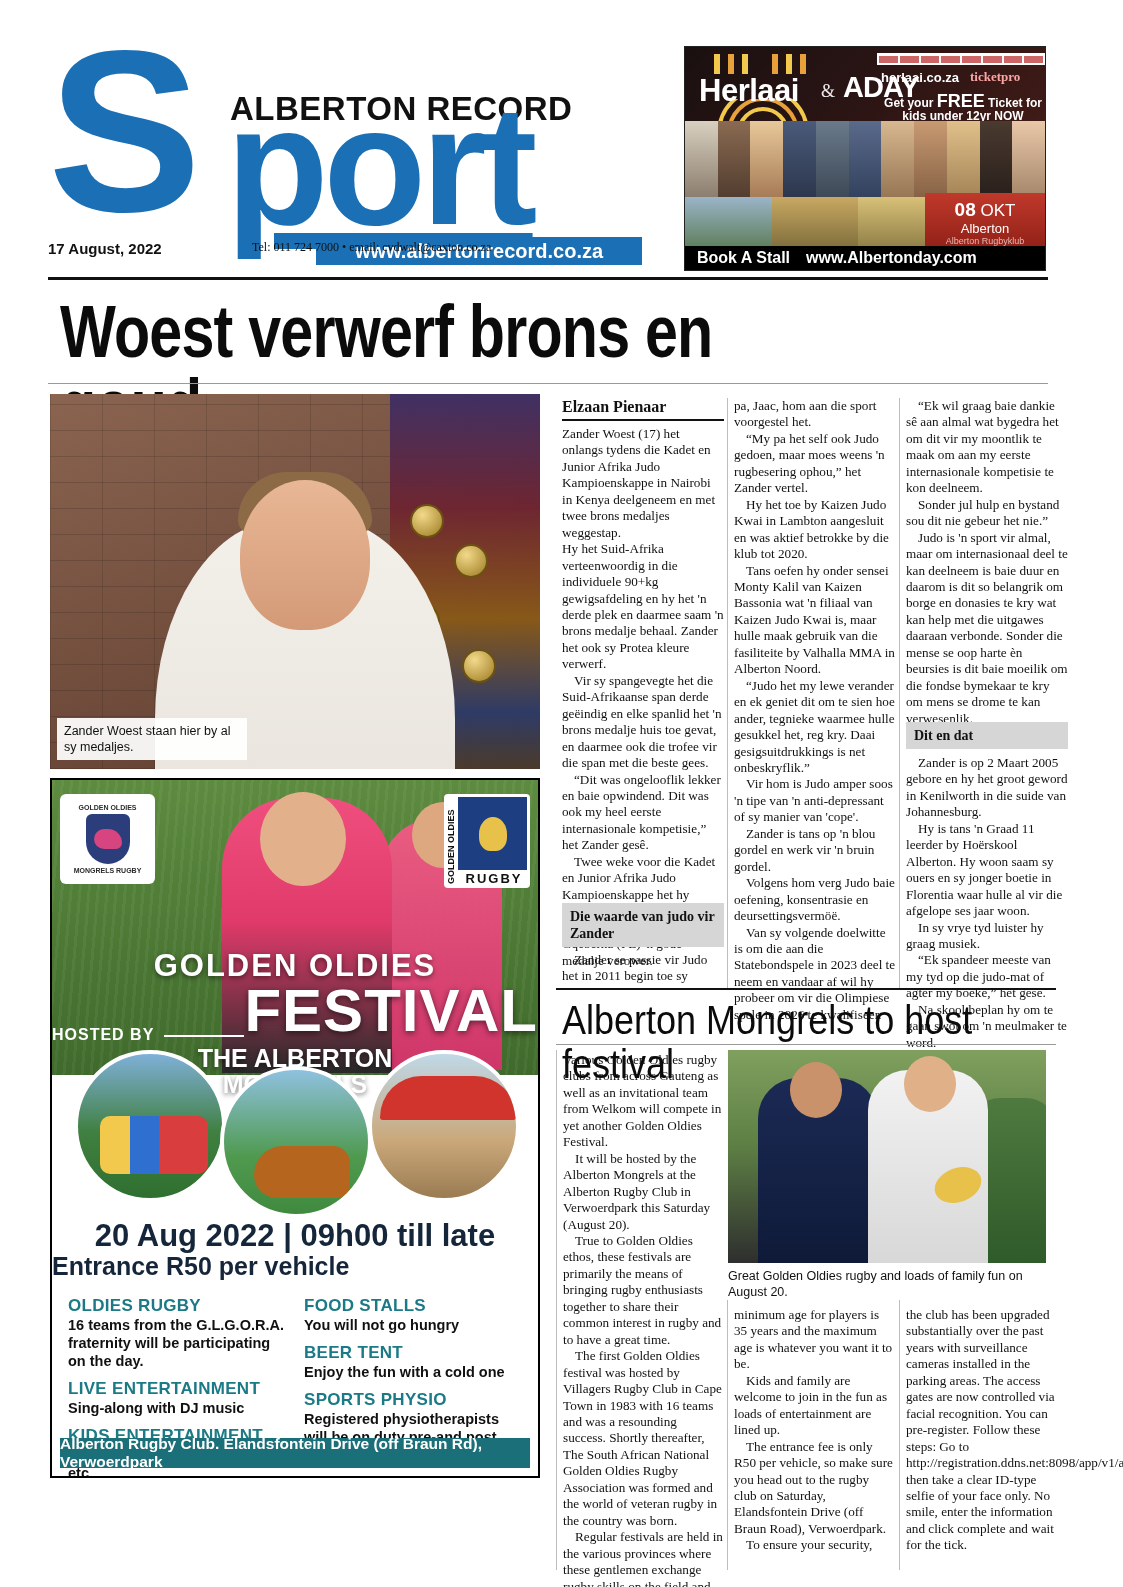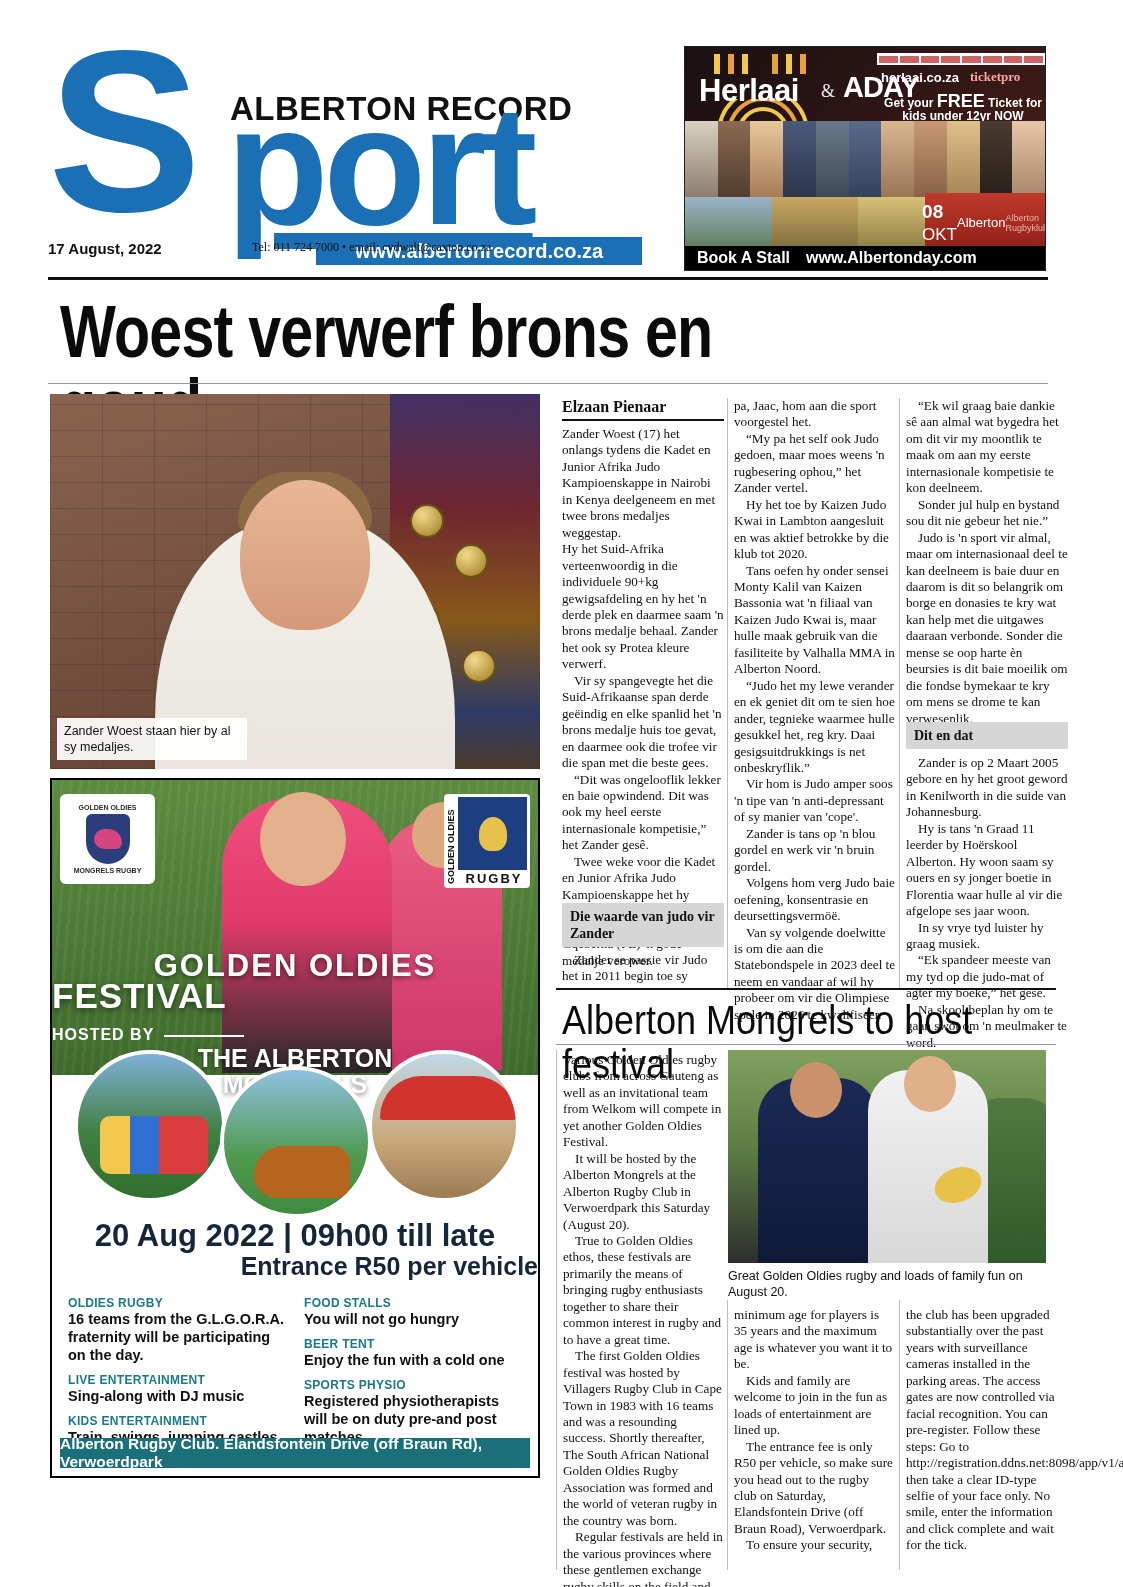--- a/index.html
+++ b/index.html
@@ -97,21 +97,21 @@
   }
   .ad-people { position:absolute; left:0; top:74px; width:100%; height:109px; display:flex; }
   .ad-people span { flex:1; height:100%; }
   .ad-stalls { position:absolute; left:0; top:150px; width:100%; height:55px;
      background:linear-gradient(90deg,#4a6f8a,#7d8d6a,#b08a52,#8a6a4a); }
   .ad-stall-imgs { position:absolute; left:0; top:150px; width:260px; height:55px; display:flex; }
   .ad-stall-imgs i { flex:1; height:100%; display:block; }
   .ad-datebox {
     position:absolute; right:0; top:146px; width:120px; height:59px;
     background:linear-gradient(180deg,#c0392b,#8e1f16);
-    display:flex; flex-direction:row; align-items:center; justify-content:center;
+    display:flex; flex-direction:column; align-items:center; justify-content:center;
   }
   .ad-date { font-family:"Liberation Sans", sans-serif; font-weight:bold; font-size:19px; color:#fff; }
   .ad-date i { font-style:normal; font-weight:normal; font-size:17px; }
   .ad-city { font-family:"Liberation Sans", sans-serif; font-size:13px; color:#fff; }
   .ad-venue { font-family:"Liberation Sans", sans-serif; font-size:9px; color:#e4b7b0; }
   .ad-footer {
     position:absolute; left:0; bottom:0; width:100%; height:24px; background:#000;
     display:flex; align-items:center; gap:16px; padding-left:12px;
   }
   .ad-footer span { font-family:"Liberation Sans", sans-serif; font-weight:bold; font-size:16px; color:#fff; }
@@ -202,22 +202,22 @@
     font-family:"Liberation Sans", sans-serif; font-weight:bold; font-size:9px; color:#111;
     padding:4px 2px; }
   .go-logo-r .rblock { flex:1; display:flex; flex-direction:column; }
   .go-logo-r .sq { flex:1; background:#1d3f82; margin:3px 3px 0 0; display:flex; align-items:center; justify-content:center;}
   .go-logo-r .sq i { width:28px; height:34px; background:#e8c14a; border-radius:50% 50% 40% 40%; }
   .go-logo-r .rug { font-family:"Liberation Sans", sans-serif; font-weight:bold; font-size:13px;
     color:#111; text-align:center; letter-spacing:2px; padding:1px 0 2px; }
   .go-title1 { position:absolute; left:0; top:168px; width:100%; text-align:center;
     font-family:"Liberation Sans", sans-serif; font-weight:bold; font-size:31px; color:#fff;
     letter-spacing:2px; text-shadow:0 2px 5px rgba(0,0,0,.5); }
-  .go-title2 { position:absolute; left:0; top:196px; width:100%; text-align:left;
-    font-family:"Liberation Sans", sans-serif; font-weight:bold; font-size:35px; color:#fff;
+  .go-title2 { position:absolute; left:0; top:196px; width:100%; text-align:right;
+    font-family:"Liberation Sans", sans-serif; font-weight:bold; font-size:60px; color:#fff;
     letter-spacing:1px; text-shadow:0 2px 6px rgba(0,0,0,.55); }
   .go-hostwrap { position:absolute; left:0; top:246px; width:100%; text-align:left; }
   .go-hostedby { display:inline-block; position:relative;
     font-family:"Liberation Sans", sans-serif; font-weight:bold; font-size:16px; color:#fff;
     letter-spacing:1px; }
   .go-hostedby::before, .go-hostedby::after { content:""; position:absolute; top:9px; width:80px; height:2px; background:#fff; }
   .go-hostedby::before { left:-90px; } .go-hostedby::after { right:-90px; }
   .go-host2 { position:absolute; left:0; top:264px; width:100%; text-align:center;
     font-family:"Liberation Sans", sans-serif; font-weight:bold; font-size:25px; color:#fff;
     text-shadow:0 2px 5px rgba(0,0,0,.5); }
@@ -230,25 +230,25 @@
   .go-circ.c1::after { content:""; position:absolute; left:22px; top:62px; width:108px; height:58px;
     background:linear-gradient(90deg,#f2c94c 0 28%, #2f6fd0 28% 55%, #d93d3d 55% 100%); border-radius:10px; }
   .go-circ.c2 { left:168px; top:24px; background:linear-gradient(180deg,#8fc1e0 0%, #4f9a4f 60%, #3f8a3f 100%); }
   .go-circ.c2::after { content:""; position:absolute; left:30px; top:76px; width:96px; height:52px;
     background:#b5651d; border-radius:30px 18px 14px 24px; }
   .go-circ.c3 { left:316px; top:8px; background:linear-gradient(180deg,#bfd8e8 0%, #caa87a 60%, #9a7b52 100%); }
   .go-circ.c3::after { content:""; position:absolute; left:8px; top:22px; width:136px; height:44px;
     background:#d0342c; border-radius:60px 60px 4px 4px; }
   .go-date { position:absolute; left:0; top:438px; width:100%; text-align:center;
     font-family:"Liberation Sans", sans-serif; font-weight:bold; font-size:31px; color:#15253a; }
-  .go-entrance { position:absolute; left:0; top:472px; width:100%; text-align:right;
+  .go-entrance { position:absolute; left:0; top:472px; width:100%; text-align:left;
     font-family:"Liberation Sans", sans-serif; font-weight:bold; font-size:25px; color:#15253a; }
   .go-cols { position:absolute; left:16px; top:516px; width:460px; display:flex; gap:14px; }
   .go-col { width:222px; }
-  .go-h { font-family:"Liberation Sans", sans-serif; font-weight:bold; font-size:12px;
+  .go-h { font-family:"Liberation Sans", sans-serif; font-weight:bold; font-size:17px;
     color:#1b7a86; letter-spacing:0.3px; margin-top:9px; }
   .go-h:first-child { margin-top:0; }
   .go-p { font-family:"Liberation Sans", sans-serif; font-weight:bold; font-size:14.5px;
     line-height:18px; color:#111; }
   .go-footer { position:absolute; left:8px; right:8px; bottom:8px; height:30px; background:#1b6f78;
     display:flex; align-items:center; justify-content:center; }
   .go-footer span { font-family:"Liberation Sans", sans-serif; font-weight:bold; font-size:15.5px; color:#fff; }
 
   
   .headline-2 {

